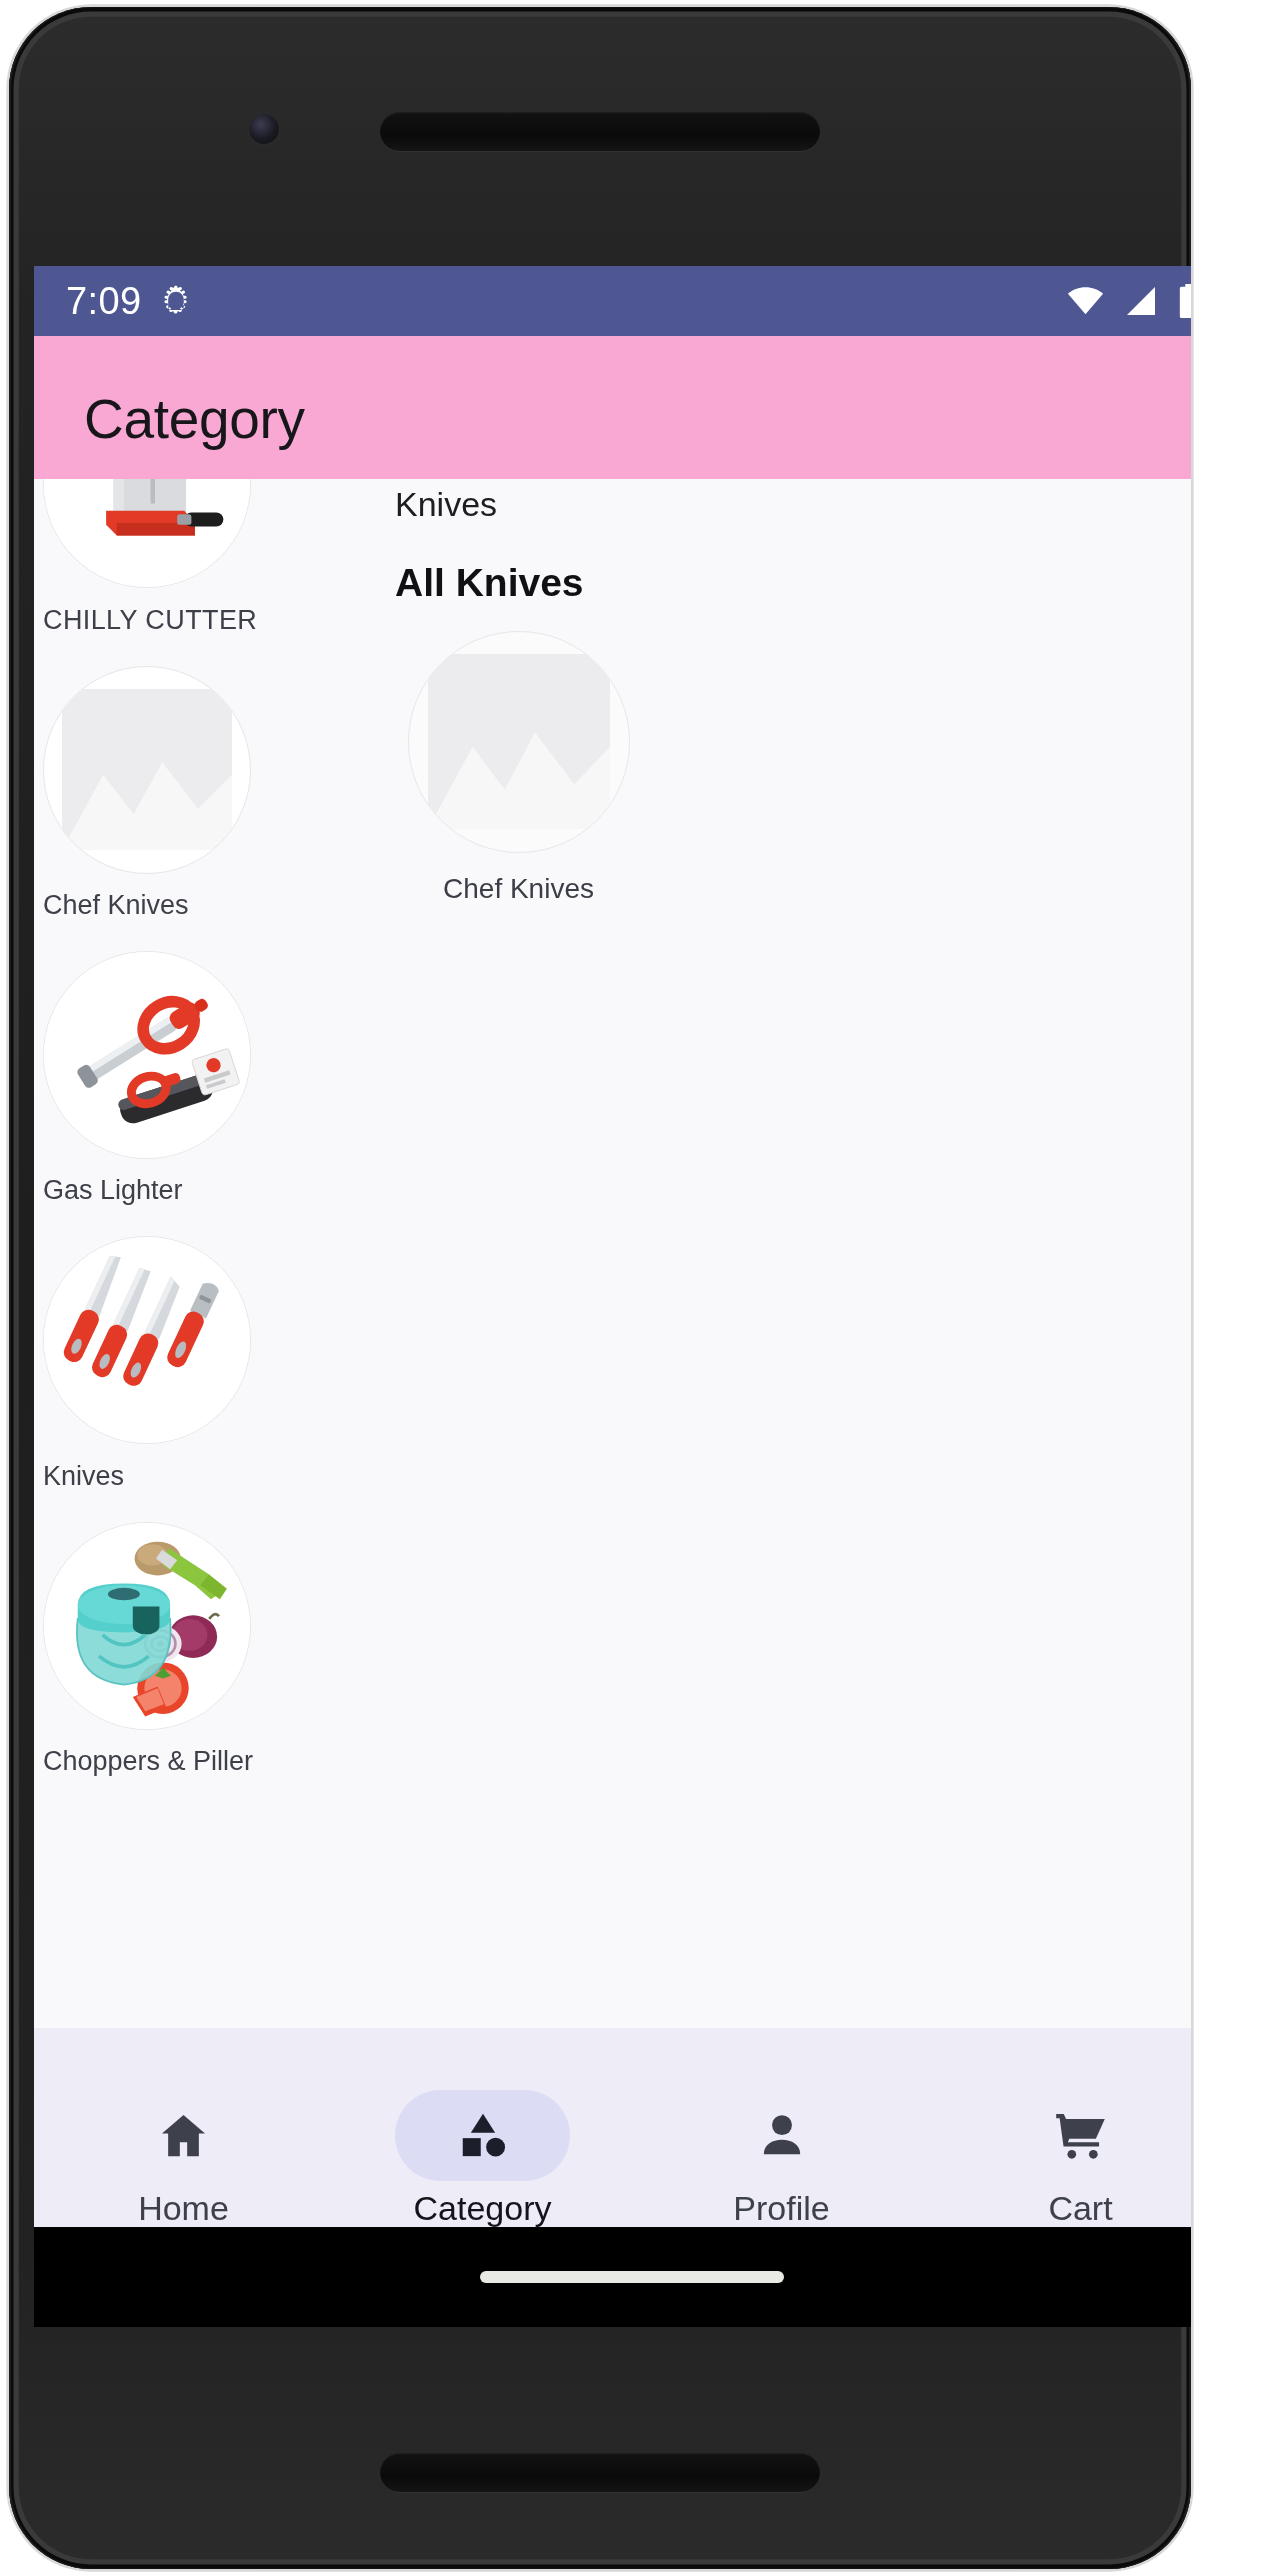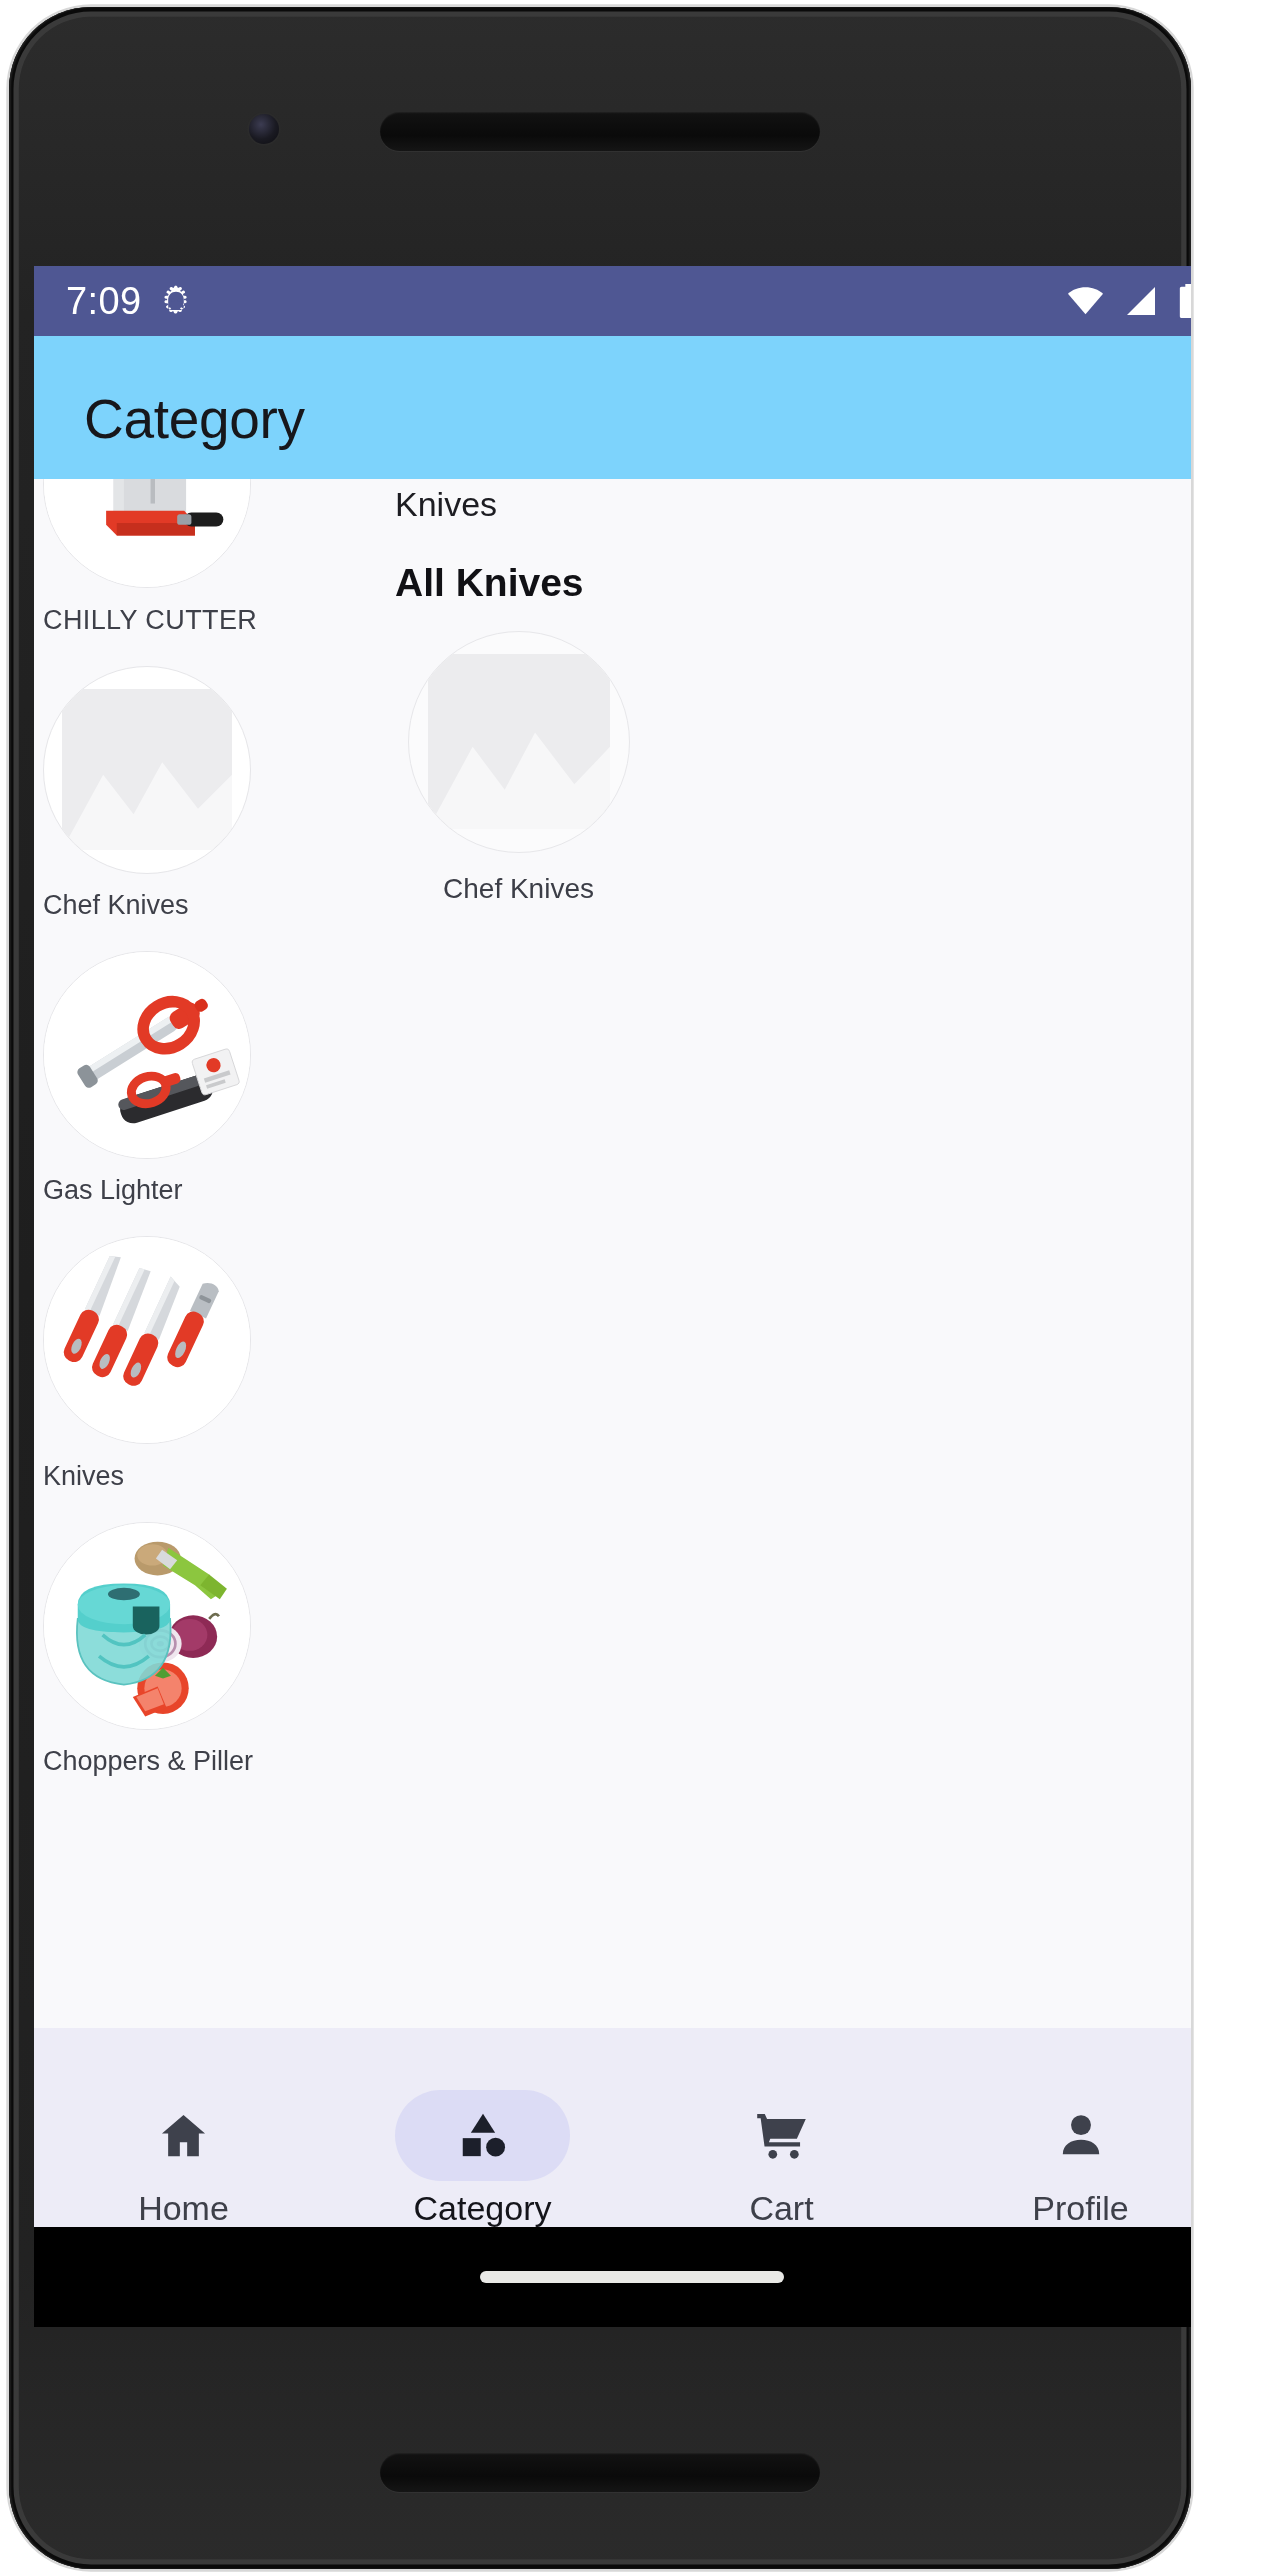--- a/index.html
+++ b/index.html
@@ -122,21 +122,21 @@
     display: flex;
     align-items: center;
     gap: 18px;
   }
   .status-right svg { display: block; }
 
   
   .app-body {
     position: relative;
     height: 1991px;
-    background: #7dd3fc;
+    background: #f9a8d4;
     display: flex;
     flex-direction: column;
   }
 
   .page-title {
     font-size: 55px;
     color: #17171b;
     padding: 55px 0 30px 50px;
     line-height: 1.05;
     letter-spacing: -0.3px;
@@ -541,42 +541,42 @@
                   <circle cx="17.6" cy="17.4" r="4.2"></circle>
                 </svg>
               </span>
             </div>
             <div class="nav-label">Category</div>
           </div>
 
           <div class="nav-item">
             <div class="nav-pill">
               <span class="nav-icon">
+                <svg width="52" height="55" viewBox="0 0 24 24" fill="#3e414c" aria-hidden="true">
+                  <circle cx="12" cy="7.2" r="4.6"></circle>
+                  <path d="M3.6 20.6c0-4.3 3.8-6.6 8.4-6.6s8.4 2.3 8.4 6.6H3.6z"></path>
+                </svg>
+              </span>
+            </div>
+            <div class="nav-label">Profile</div>
+          </div>
+
+          <div class="nav-item">
+            <div class="nav-pill">
+              <span class="nav-icon">
                 <svg width="57" height="55" viewBox="0 0 24 24" fill="#3e414c" aria-hidden="true">
                   <path d="M1.4 2.6h3.3l1 2.2h16.9l-3.9 8.6H7.1l-.6 1.5h13.6v1.9H4.6L2.9 4.5H1.4V2.6z"></path>
                   <circle cx="8.2" cy="20.2" r="1.9"></circle>
                   <circle cx="17.6" cy="20.2" r="1.9"></circle>
                 </svg>
               </span>
             </div>
             <div class="nav-label">Cart</div>
           </div>
 
-          <div class="nav-item">
-            <div class="nav-pill">
-              <span class="nav-icon">
-                <svg width="52" height="55" viewBox="0 0 24 24" fill="#3e414c" aria-hidden="true">
-                  <circle cx="12" cy="7.2" r="4.6"></circle>
-                  <path d="M3.6 20.6c0-4.3 3.8-6.6 8.4-6.6s8.4 2.3 8.4 6.6H3.6z"></path>
-                </svg>
-              </span>
-            </div>
-            <div class="nav-label">Profile</div>
-          </div>
-
         </div>
 
         <div class="gesture-bar">
           <div class="home-indicator"></div>
         </div>
 
       </div>
     </div>
   </div>
 </div>

